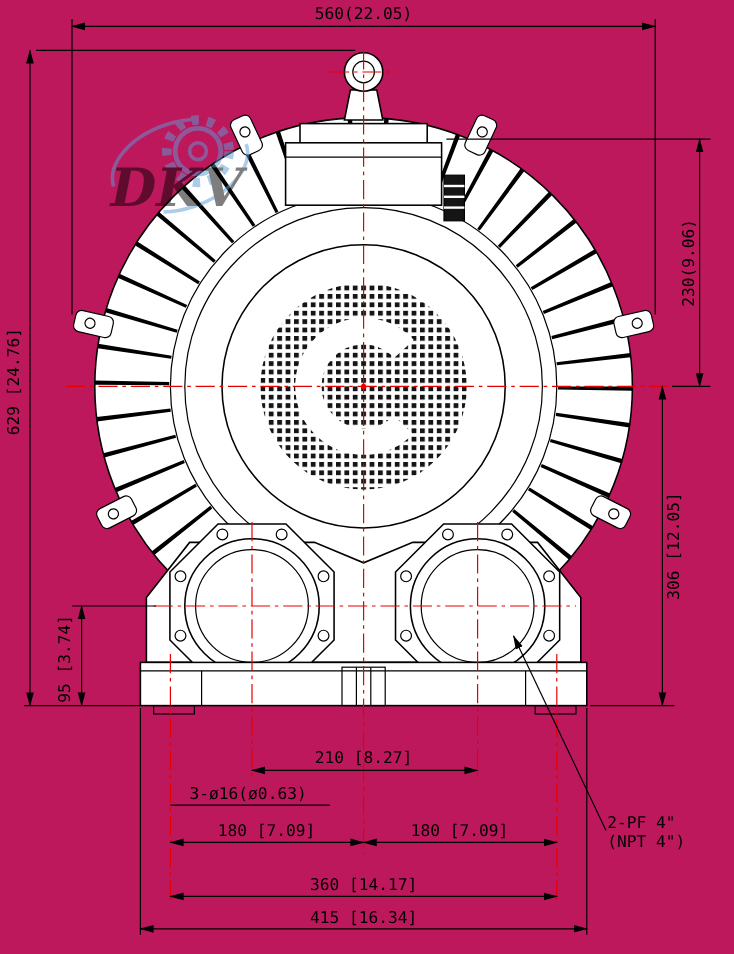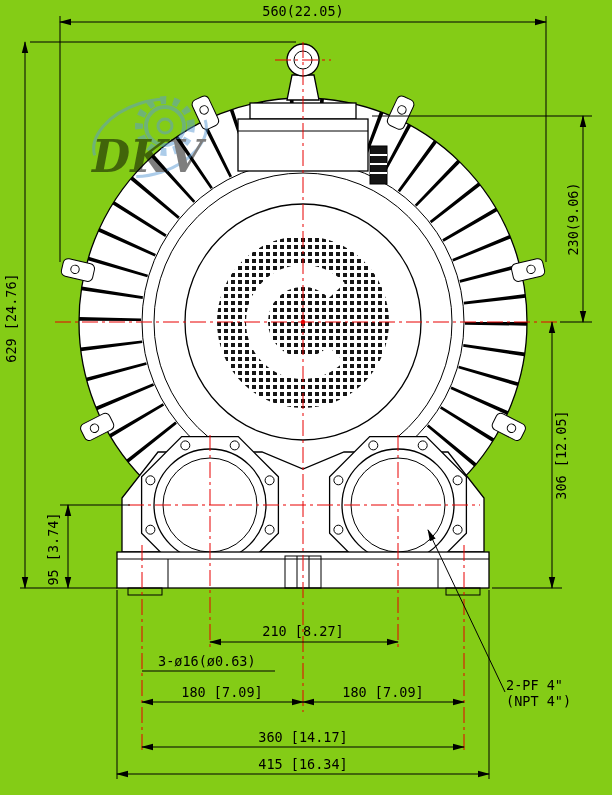--- a/index.html
+++ b/index.html
@@ -1,16 +1,16 @@
 <!DOCTYPE html>
 <html><head>
 <meta charset="utf-8">
 <style>
   html,body{margin:0;padding:0;background:#ffffff;}
-  .page{position:relative;width:612px;height:795px;background:#84cc16;overflow:hidden;
+  .page{position:relative;width:612px;height:795px;background:#be185d;overflow:hidden;
         font-family:"DejaVu Sans Mono",monospace;text-align:right;}
   svg text{font-family:"DejaVu Sans Mono",monospace;font-size:13.5px;fill:#000;}
   svg text.wm-text{font-family:"DejaVu Serif",serif;font-style:italic;font-weight:bold;font-size:44px;}
   .thin{stroke:#000;stroke-width:1;fill:none;}
   .med{stroke:#000;stroke-width:1.3;fill:#fff;}
 </style>
 </head>
 <body>
 
 <div class="page">

